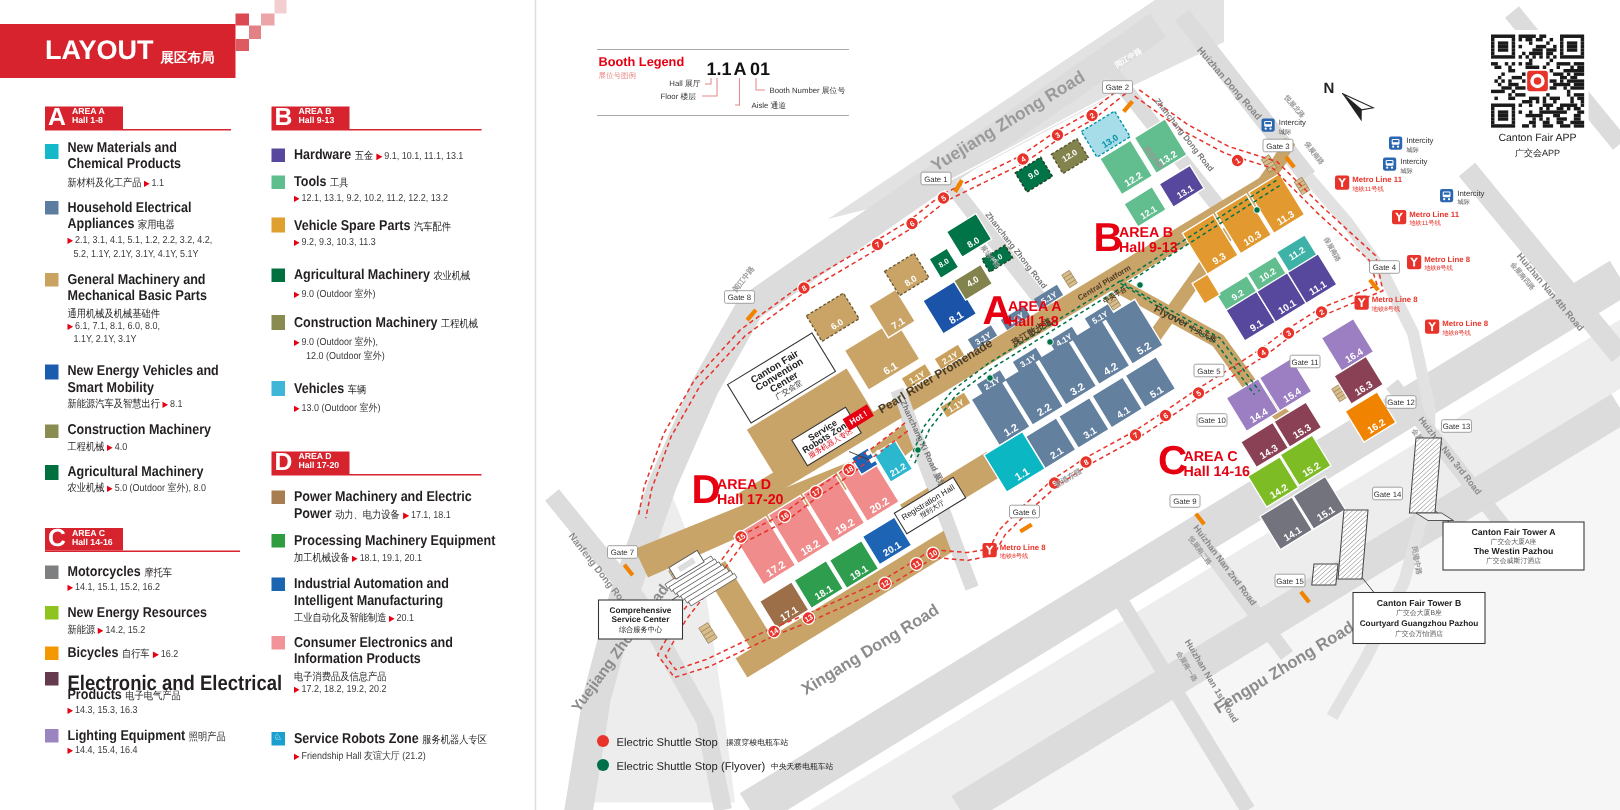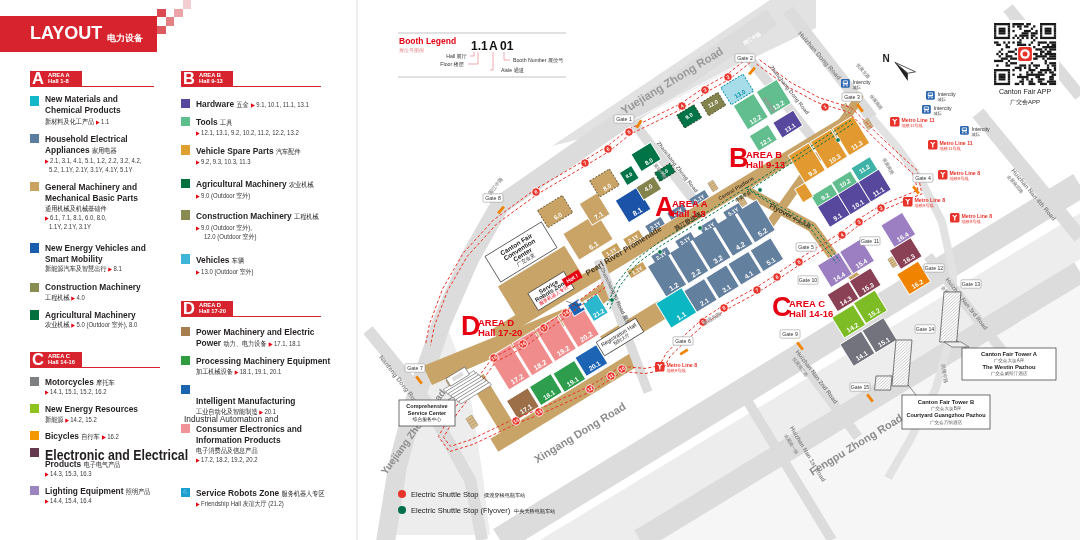--- a/index.html
+++ b/index.html
@@ -836,21 +836,21 @@
     <circle cx="402" cy="494" r="4" fill="#e8332a"></circle>
     <text x="411.0" y="497.0" font-size="7.5" fill="#222" font-family="&quot;Liberation Sans&quot;, sans-serif" font-weight="normal" text-anchor="start">Electric Shuttle Stop</text>
     <text x="484.0" y="496.5" font-size="5.2" fill="#222" font-family="&quot;Liberation Sans&quot;, sans-serif" font-weight="normal" text-anchor="start">摆渡穿梭电瓶车站</text>
     <circle cx="402" cy="510" r="4" fill="#00704a"></circle>
     <text x="411.0" y="513.0" font-size="7.5" fill="#222" font-family="&quot;Liberation Sans&quot;, sans-serif" font-weight="normal" text-anchor="start">Electric Shuttle Stop (Flyover)</text>
     <text x="514.0" y="512.5" font-size="5.2" fill="#222" font-family="&quot;Liberation Sans&quot;, sans-serif" font-weight="normal" text-anchor="start">中央天桥电瓶车站</text>
     <line x1="357" y1="0" x2="357" y2="540" stroke="#ddd" stroke-width="1"></line>
   </svg>
 <div style="position:absolute;left:0;top:15.5px;width:157px;height:36.5px;background:#d7232e"></div>
 <div style="position:absolute;left:30px;top:22.5px;font-size:18px;font-weight:bold;color:#fff">LAYOUT</div>
-<div style="position:absolute;left:107px;top:32px;font-size:9px;font-weight:bold;color:#fff">电力设备</div>
+<div style="position:absolute;left:107px;top:32px;font-size:9px;font-weight:bold;color:#fff">展区布局</div>
 <div style="position:absolute;left:157px;top:8.7px;width:8.7px;height:8.6px;background:#db4a52"></div>
 <div style="position:absolute;left:165.6px;top:17.2px;width:8.7px;height:8.6px;background:#e48186"></div>
 <div style="position:absolute;left:157px;top:25.8px;width:8.7px;height:8.6px;background:#dd5a61"></div>
 <div style="position:absolute;left:174px;top:8.7px;width:8.7px;height:8.6px;background:#eba4a8"></div>
 <div style="position:absolute;left:182.7px;top:0px;width:8.7px;height:8.6px;background:#f4cdd0"></div>
 <div style="position:absolute;left:29.5px;top:71px;width:52px;height:14.5px;background:#d7232e"></div>
 <div style="position:absolute;left:32.0px;top:68.5px;font-size:16.5px;font-weight:bold;color:#fff">A</div>
 <div style="position:absolute;left:48.0px;top:72.2px;font-size:5.8px;font-weight:bold;color:#fff;line-height:6.2px">AREA A<br>Hall 1-8</div>
 <div style="position:absolute;left:29.5px;top:85.5px;width:124px;height:0.8px;background:#d7232e"></div>
 <div style="position:absolute;left:180.5px;top:71px;width:52px;height:14.5px;background:#d7232e"></div>
@@ -923,21 +923,21 @@
 <div style="position:absolute;left:180.5px;top:254px;width:9.5px;height:9.5px;background:#3fb5d8"></div>
 <div style="position:absolute;left:196px;top:253.5px;font-size:9.5px;font-weight:bold;color:#231f20;white-space:nowrap;"><span style="display:inline-block;transform:scaleX(0.88);transform-origin:0 50%;white-space:nowrap">Vehicles <span style="font-weight:normal;font-size:7px">车辆</span></span></div>
 <div style="position:absolute;left:196px;top:266.5px;font-size:6.8px;font-weight:normal;color:#231f20;white-space:nowrap;"><span style="display:inline-block;transform:scaleX(0.88);transform-origin:0 50%;white-space:nowrap"><span style="color:#e60012;font-size:5.5px">▶︎ </span><span style="font-weight:normal;font-size:6.8px;color:#3a3a3a">13.0 (Outdoor 室外)</span></span></div>
 <div style="position:absolute;left:180.5px;top:326.5px;width:9.5px;height:9.5px;background:#a87d50"></div>
 <div style="position:absolute;left:196px;top:326px;font-size:9.5px;font-weight:bold;color:#231f20;white-space:nowrap;"><span style="display:inline-block;transform:scaleX(0.88);transform-origin:0 50%;white-space:nowrap">Power Machinery and  Electric</span></div>
 <div style="position:absolute;left:196px;top:337px;font-size:9.5px;font-weight:bold;color:#231f20;white-space:nowrap;"><span style="display:inline-block;transform:scaleX(0.88);transform-origin:0 50%;white-space:nowrap">Power <span style="font-weight:normal;font-size:7px">动力、电力设备</span> <span style="color:#e60012;font-size:5.5px">▶︎ </span><span style="font-weight:normal;font-size:6.8px;color:#3a3a3a">17.1, 18.1</span></span></div>
 <div style="position:absolute;left:180.5px;top:355.5px;width:9.5px;height:9.5px;background:#2f9c40"></div>
 <div style="position:absolute;left:196px;top:355px;font-size:9.5px;font-weight:bold;color:#231f20;white-space:nowrap;"><span style="display:inline-block;transform:scaleX(0.88);transform-origin:0 50%;white-space:nowrap">Processing Machinery Equipment</span></div>
 <div style="position:absolute;left:196px;top:367px;font-size:7px;font-weight:normal;color:#231f20;white-space:nowrap;"><span style="display:inline-block;transform:scaleX(0.88);transform-origin:0 50%;white-space:nowrap"><span style="font-weight:normal;font-size:7px">加工机械设备</span> <span style="color:#e60012;font-size:5.5px">▶︎ </span><span style="font-weight:normal;font-size:6.8px;color:#3a3a3a">18.1, 19.1, 20.1</span></span></div>
 <div style="position:absolute;left:180.5px;top:384.5px;width:9.5px;height:9.5px;background:#1b64b0"></div>
-<div style="position:absolute;left:184px;top:384px;font-size:9.5px;font-weight:normal;color:#231f20;white-space:nowrap;margin-top:29px;"><span style="display:inline-block;transform:scaleX(0.88);transform-origin:0 50%;white-space:nowrap">Industrial Automation and</span></div>
+<div style="position:absolute;left:196px;top:384px;font-size:9.5px;font-weight:bold;color:#231f20;white-space:nowrap;"><span style="display:inline-block;transform:scaleX(0.88);transform-origin:0 50%;white-space:nowrap">Industrial Automation and</span></div>
 <div style="position:absolute;left:196px;top:395px;font-size:9.5px;font-weight:bold;color:#231f20;white-space:nowrap;"><span style="display:inline-block;transform:scaleX(0.88);transform-origin:0 50%;white-space:nowrap">Intelligent Manufacturing</span></div>
 <div style="position:absolute;left:196px;top:406.5px;font-size:7px;font-weight:normal;color:#231f20;white-space:nowrap;"><span style="display:inline-block;transform:scaleX(0.88);transform-origin:0 50%;white-space:nowrap"><span style="font-weight:normal;font-size:7px">工业自动化及智能制造</span> <span style="color:#e60012;font-size:5.5px">▶︎ </span><span style="font-weight:normal;font-size:6.8px;color:#3a3a3a">20.1</span></span></div>
 <div style="position:absolute;left:180.5px;top:423.5px;width:9.5px;height:9.5px;background:#f2939a"></div>
 <div style="position:absolute;left:196px;top:423px;font-size:9.5px;font-weight:bold;color:#231f20;white-space:nowrap;"><span style="display:inline-block;transform:scaleX(0.88);transform-origin:0 50%;white-space:nowrap">Consumer Electronics and</span></div>
 <div style="position:absolute;left:196px;top:434px;font-size:9.5px;font-weight:bold;color:#231f20;white-space:nowrap;"><span style="display:inline-block;transform:scaleX(0.88);transform-origin:0 50%;white-space:nowrap">Information Products</span></div>
 <div style="position:absolute;left:196px;top:445.5px;font-size:7px;font-weight:normal;color:#231f20;white-space:nowrap;"><span style="display:inline-block;transform:scaleX(0.88);transform-origin:0 50%;white-space:nowrap"><span style="font-weight:normal;font-size:7px">电子消费品及信息产品</span></span></div>
 <div style="position:absolute;left:196px;top:455.5px;font-size:6.8px;font-weight:normal;color:#231f20;white-space:nowrap;"><span style="display:inline-block;transform:scaleX(0.88);transform-origin:0 50%;white-space:nowrap"><span style="color:#e60012;font-size:5.5px">▶︎ </span><span style="font-weight:normal;font-size:6.8px;color:#3a3a3a">17.2, 18.2, 19.2, 20.2</span></span></div>
 <div style="position:absolute;left:180.5px;top:487.5px;width:9.5px;height:9.5px;background:#1aa0d0;color:#fff;font-size:6px;text-align:center;line-height:9.5px">♘︎</div>
 <div style="position:absolute;left:196px;top:487px;font-size:9.5px;font-weight:bold;color:#231f20;white-space:nowrap;"><span style="display:inline-block;transform:scaleX(0.88);transform-origin:0 50%;white-space:nowrap">Service Robots Zone <span style="font-weight:normal;font-size:7px">服务机器人专区</span></span></div>
 <div style="position:absolute;left:196px;top:499px;font-size:6.8px;font-weight:normal;color:#231f20;white-space:nowrap;"><span style="display:inline-block;transform:scaleX(0.88);transform-origin:0 50%;white-space:nowrap"><span style="color:#e60012;font-size:5.5px">▶︎ </span><span style="font-weight:normal;font-size:6.8px;color:#3a3a3a">Friendship Hall 友谊大厅 (21.2)</span></span></div>

